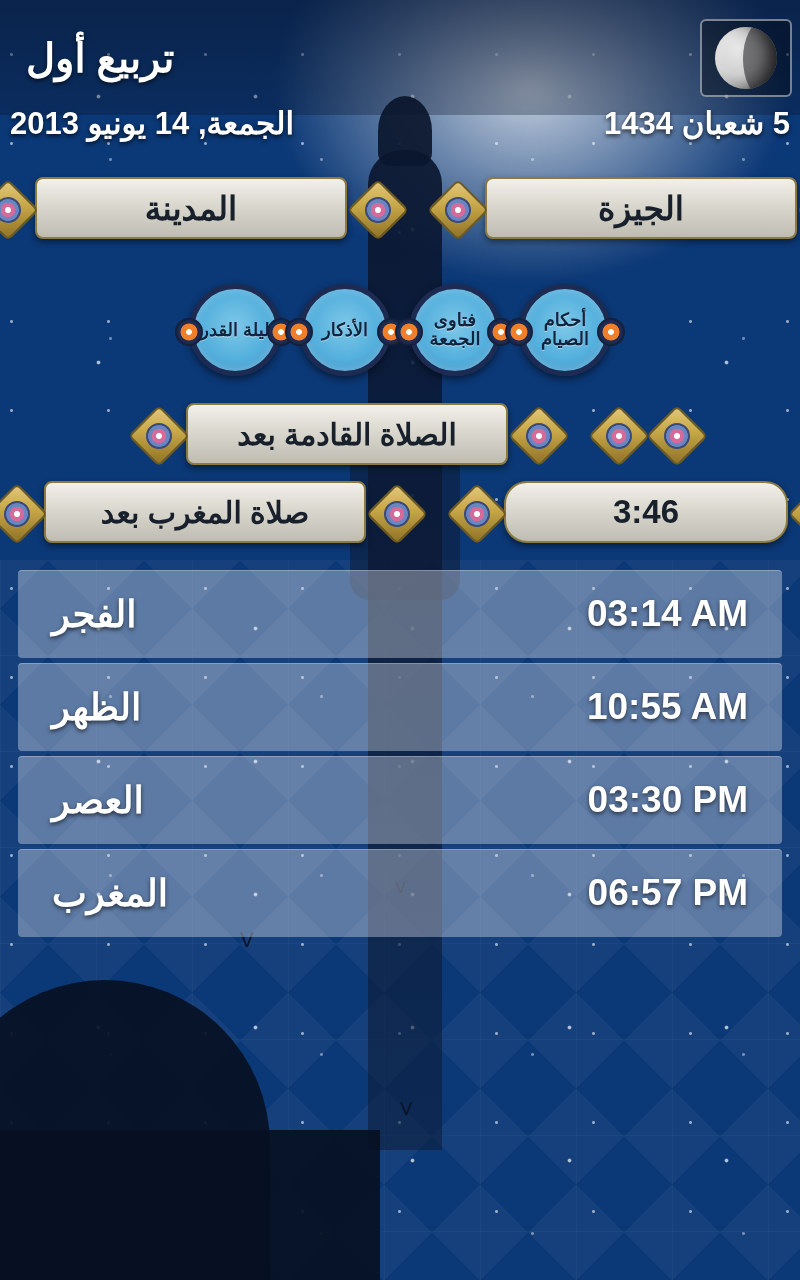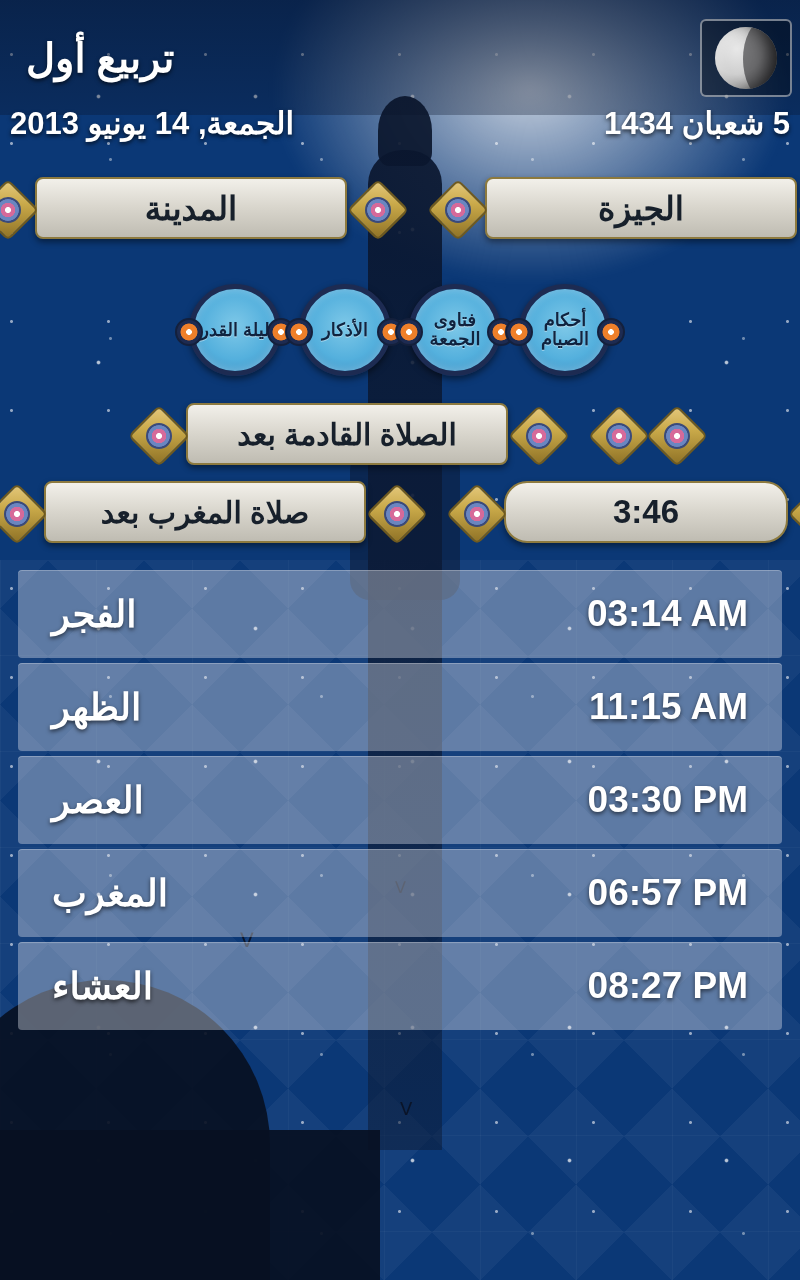--- a/index.html
+++ b/index.html
@@ -457,28 +457,24 @@
     </div>
   </div>
 
   <div class="prayer-list">
     <div class="prayer-row">
       <div class="prayer-name">الفجر</div>
       <div class="prayer-time">03:14 AM</div>
     </div>
     <div class="prayer-row">
       <div class="prayer-name">الظهر</div>
-      <div class="prayer-time">11:15 AM</div>
+      <div class="prayer-time">10:55 AM</div>
     </div>
     <div class="prayer-row">
       <div class="prayer-name">العصر</div>
       <div class="prayer-time">03:30 PM</div>
     </div>
     <div class="prayer-row">
       <div class="prayer-name">المغرب</div>
       <div class="prayer-time">06:57 PM</div>
     </div>
-    <div class="prayer-row">
-      <div class="prayer-name">العشاء</div>
-      <div class="prayer-time">08:27 PM</div>
-    </div>
   </div>
 </div>
 
 </body></html>

